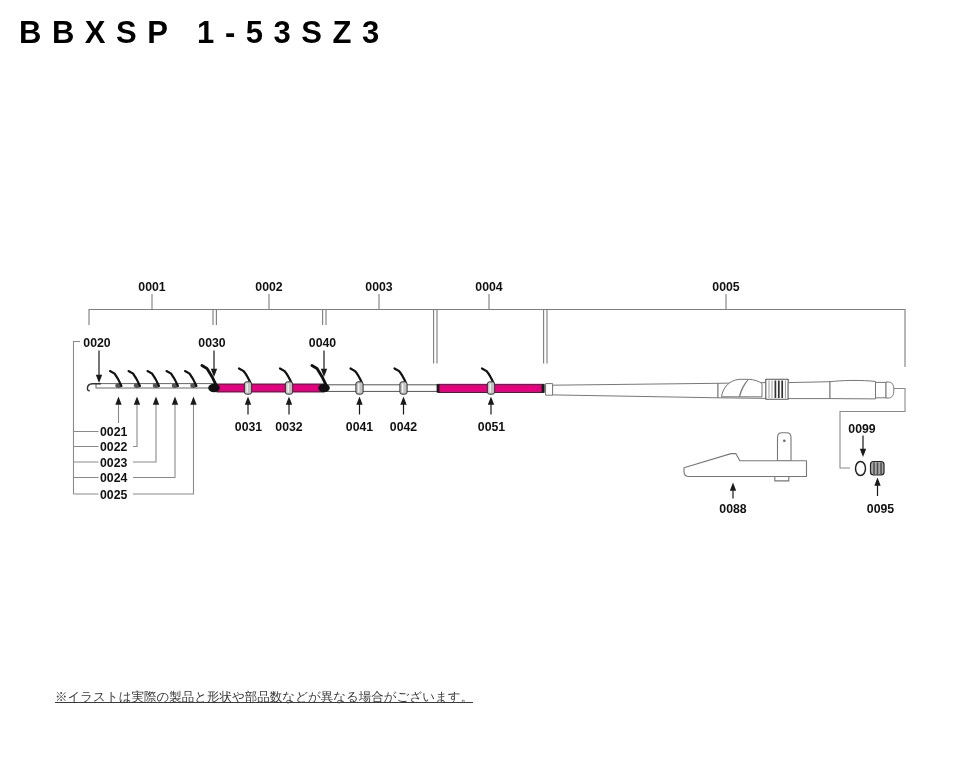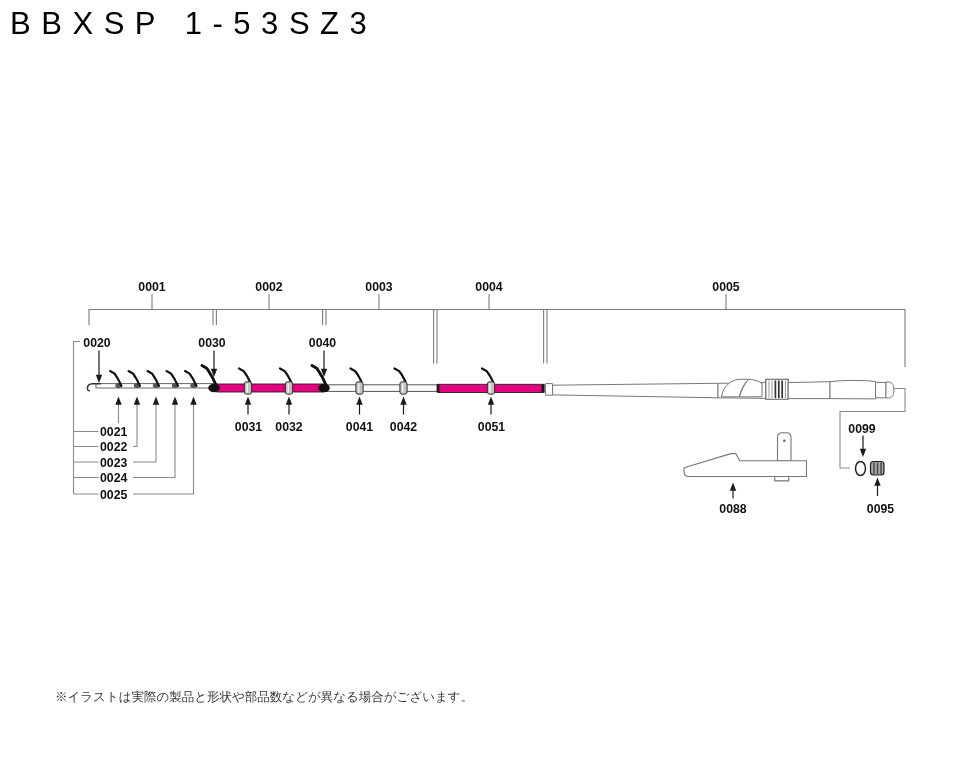--- a/index.html
+++ b/index.html
@@ -4,29 +4,29 @@
 <style>
   html,body{margin:0;padding:0;background:#ffffff;}
   .page{
     position:relative;
     width:963px;height:781px;
     background:#ffffff;
     font-family:"Liberation Sans", sans-serif;
     overflow:hidden;
   }
   .title{
-    position:absolute;left:10px;top:6px;margin:0;
-    font-size:31px;font-weight:400;color:#000;
+    position:absolute;left:10px;top:6px;margin:9px;
+    font-size:31px;font-weight:700;color:#000;
     letter-spacing:0.34em;white-space:pre;
     font-family:"Liberation Sans", sans-serif;
   }
   .diagram{position:absolute;left:0;top:0;}
   .footnotes{
     position:absolute;left:55px;top:687px;
-    font-size:12.5px;line-height:21px;color:#3a3a3a;
+    font-size:12.5px;line-height:21px;color:#3a3a3a;text-decoration:underline;
   }
   svg text{
     font-family:"Liberation Sans", sans-serif;
     font-weight:bold;font-size:12.3px;fill:#111;
   }
   svg .secline{stroke:#7d7d7d;stroke-width:1.1;fill:none;}
   svg .leader{stroke:#8a8a8a;stroke-width:1.1;fill:none;}
   svg .arrowline{stroke:#1a1a1a;stroke-width:1.2;fill:none;}
   svg .arrowhead{fill:#1a1a1a;stroke:none;}
   svg .blade{stroke:#111;fill:none;stroke-linecap:round;}

